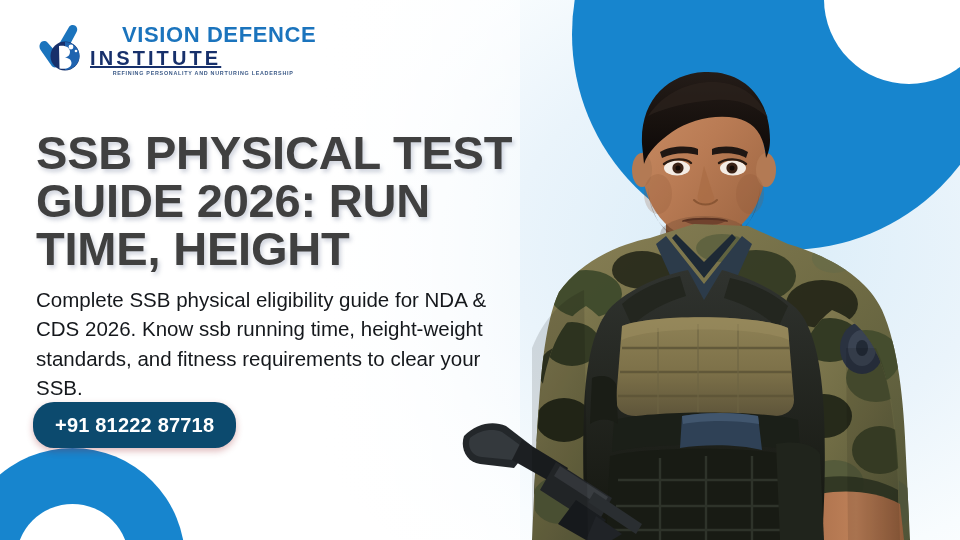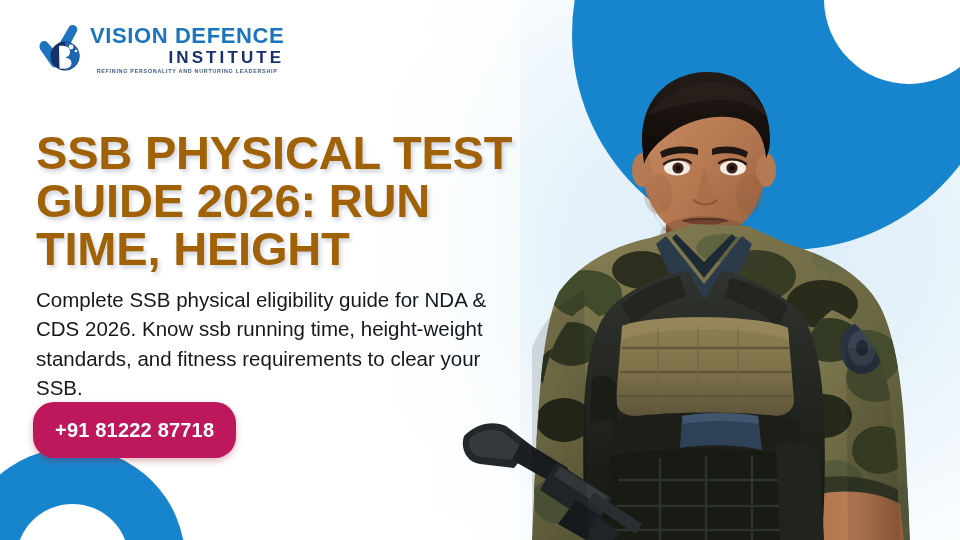--- a/index.html
+++ b/index.html
@@ -71,50 +71,52 @@
     z-index: 20;
   }
   .logo-mark { width: 46px; height: 52px; display: block; }
   .logo-text { display: flex; flex-direction: column; line-height: 1; }
   .logo-l1 {
     font-size: 22px;
     font-weight: 700;
     letter-spacing: 0.6px;
     color: #1b74bd;
     white-space: nowrap;
+    margin-left: 32px;
   }
   .logo-l2 {
-    font-size: 17px;
+    font-size: 20px;
     font-weight: 700;
     letter-spacing: 3.1px;
     color: #17306b;
-    text-align: right;
+    text-align: left;
     margin-top: 2px;
     white-space: nowrap;
+    text-decoration: underline;
   }
   .logo-l3 {
     font-size: 5.4px;
     font-weight: 700;
     letter-spacing: 0.72px;
     color: #3d5b88;
     text-align: center;
     margin-top: 3px;
     white-space: nowrap;
   }
 
   
   .headline {
     position: absolute;
     left: 36px; top: 98px;
     width: 520px;
     font-size: 47px;
     font-weight: 700;
     line-height: 48px;
     letter-spacing: -0.2px;
-    color: #a16207;
+    color: #404040;
     text-transform: uppercase;
     text-shadow: 2px 3px 4px rgba(80,95,130,0.28);
     z-index: 20;
   }
 
   
   .subcopy {
     position: absolute;
     left: 36px; top: 264px;
     width: 484px;
@@ -125,24 +127,24 @@
     z-index: 20;
   }
 
   
   .phone-pill {
     position: absolute;
     left: 33px; top: 402px;
     display: inline-flex;
     align-items: center;
     justify-content: center;
-    height: 56px;
+    height: 46px;
     padding: 0 22px;
     border-radius: 21px;
-    background: #be185d;
+    background: #0c4a6e;
     color: #ffffff;
     font-size: 20px;
     font-weight: 700;
     letter-spacing: 0.2px;
     white-space: nowrap;
     box-shadow: 0 3px 7px rgba(150,20,25,0.30);
     z-index: 25;
   }
 
   

